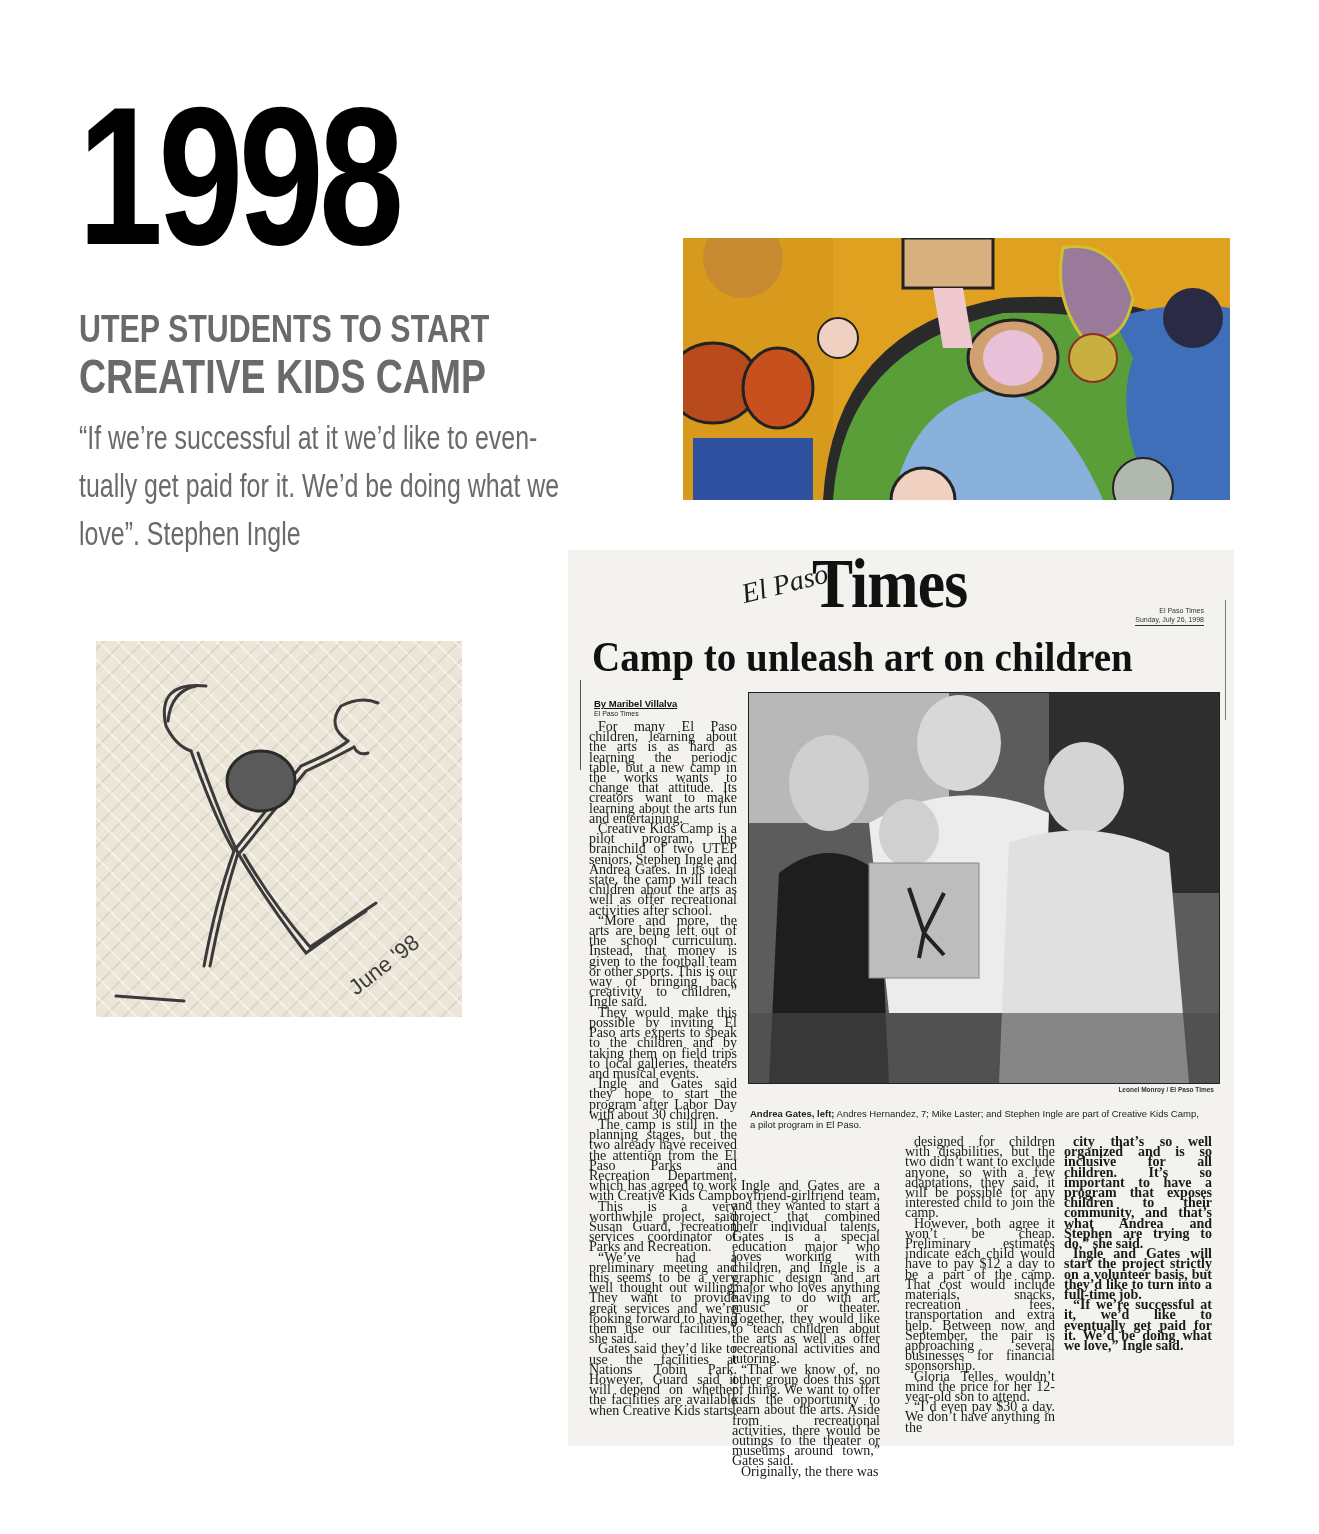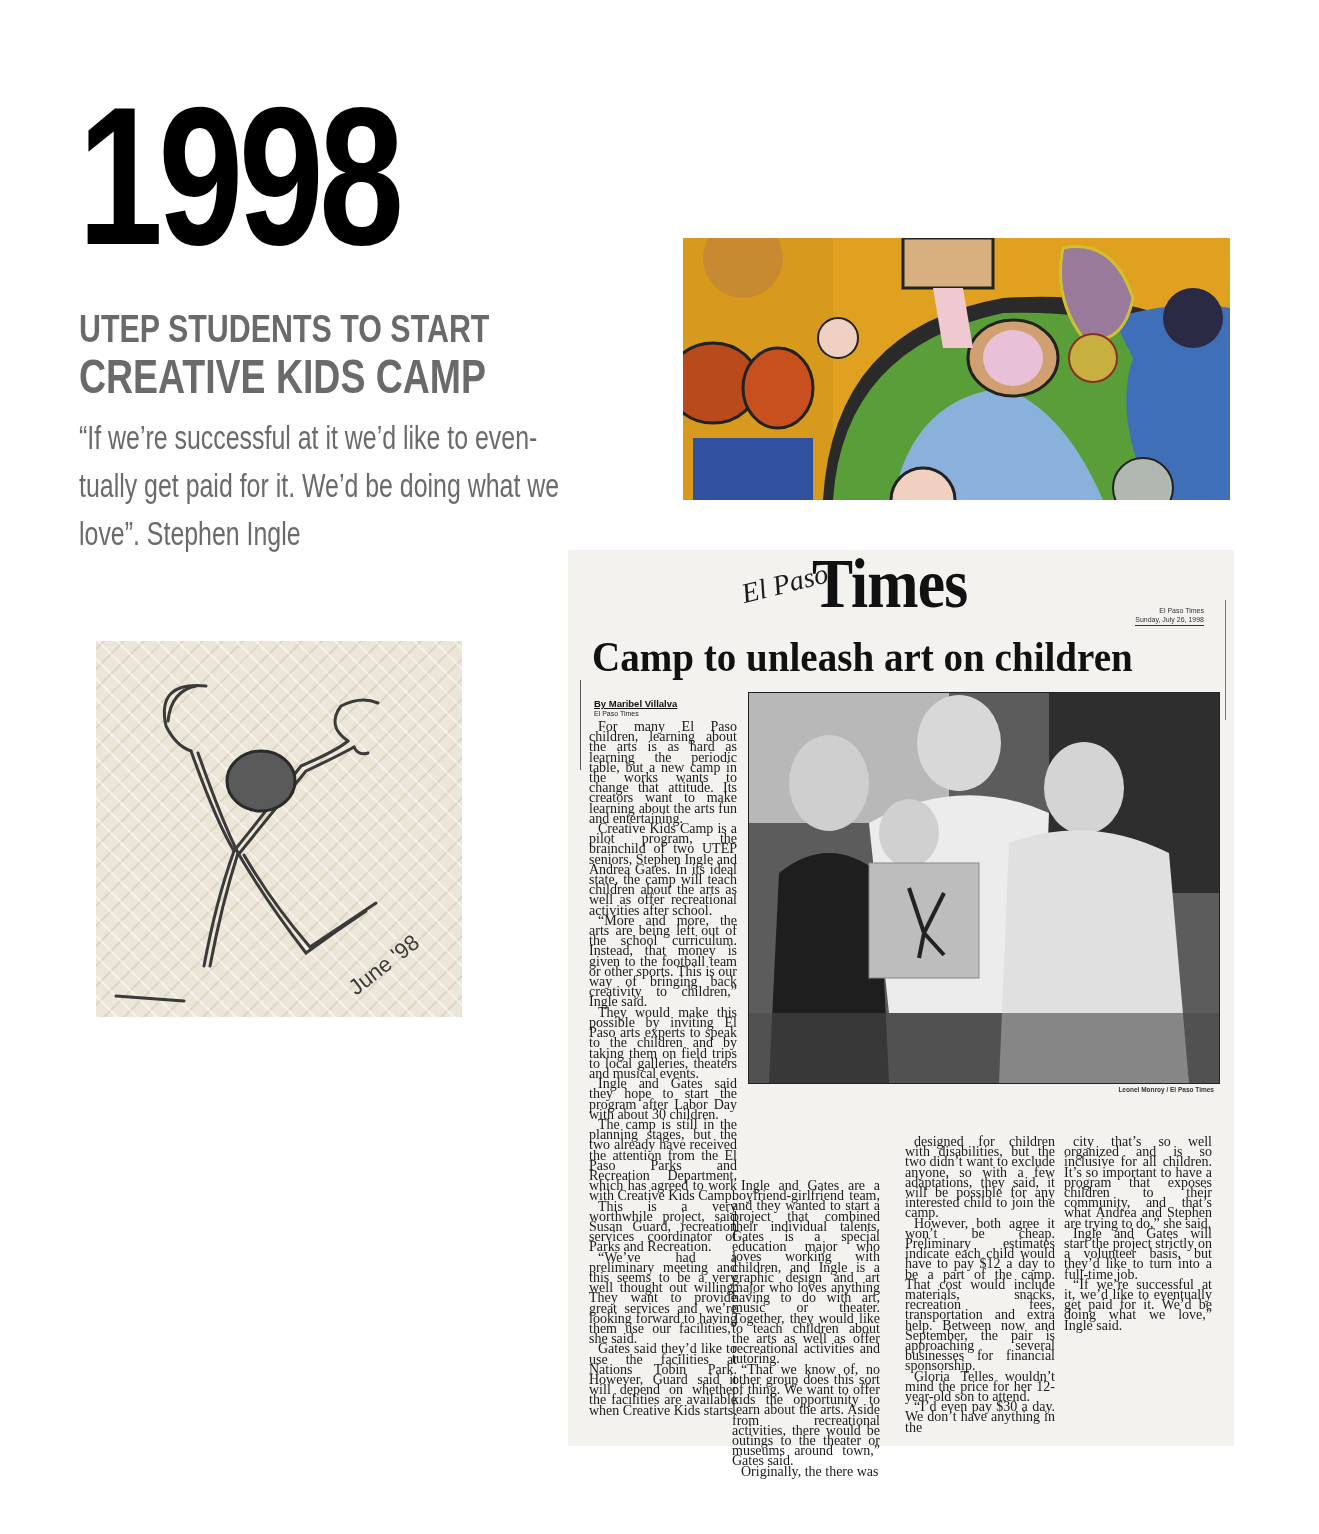--- a/index.html
+++ b/index.html
@@ -86,21 +86,21 @@
     font-family: "Liberation Sans", sans-serif; font-size: 7px; color: #222;
   }
   .col {
     position: absolute; font-family: "Liberation Serif", serif;
     font-size: 14px; line-height: 10.2px; color: #1a1a1a; text-align: justify;
   }
   .col p { margin: 0; text-indent: 9px; }
   .col1 { left: 21px; top: 172px; width: 148px; }
   .col2 { left: 164px; top: 587px; width: 148px; margin-top: 44px; }
   .col3 { left: 337px; top: 587px; width: 150px; }
-  .col4 { left: 496px; top: 587px; width: 148px; }
+  .col4 { left: 496px; top: 587px; width: 148px; font-weight: bold; }
 
   .photo {
     position: absolute; left: 180px; top: 142px; width: 470px; height: 390px;
     background: #6c6c6c; overflow: hidden; border: 1px solid #222;
   }
   .credit {
     position: absolute; right: 20px; top: 536px;
     font-family: "Liberation Sans", sans-serif; font-weight: 700; font-size: 6.5px; color: #333;
   }
   .caption {
@@ -207,20 +207,23 @@
       <ellipse cx="160" cy="140" rx="30" ry="34" fill="#d0d0d0"></ellipse>
       <rect x="120" y="170" width="110" height="115" fill="#bdbdbd" stroke="#888" stroke-width="1"></rect>
       <path d="M160 195 L175 240 L195 200 M175 240 L170 265 M175 240 L195 262" stroke="#222" stroke-width="4" fill="none"></path>
       <ellipse cx="335" cy="95" rx="40" ry="46" fill="#d4d4d4"></ellipse>
       <path d="M260 150 Q340 120 420 160 L440 390 L250 390 Z" fill="#e0e0e0"></path>
       <path d="M260 150 L440 390" stroke="#bbb" stroke-width="0"></path>
       <rect x="0" y="320" width="470" height="70" fill="#4a4a4a" opacity="0.6"></rect>
     </svg>
   </div>
   <div class="credit">Leonel Monroy / El Paso Times</div>
+  <div class="caption">
+    <b>Andrea Gates, left;</b><span> Andres Hernandez, 7; Mike Laster; and Stephen Ingle are part of Creative Kids Camp, a pilot program in El Paso.</span>
+  </div>
 
   <div class="col col2">
     <p>Ingle and Gates are a boyfriend-girlfriend team, and they wanted to start a project that combined their individual talents. Gates is a special education major who loves working with children, and Ingle is a graphic design and art major who loves anything having to do with art, music or theater. Together, they would like to teach children about the arts as well as offer recreational activities and tutoring.</p>
     <p>“That we know of, no other group does this sort of thing. We want to offer kids the opportunity to learn about the arts. Aside from recreational activities, there would be outings to the theater or museums around town,” Gates said.</p>
     <p>Originally, the there was</p>
   </div>
   <div class="col col3">
     <p>designed for children with disabilities, but the two didn’t want to exclude anyone, so with a few adaptations, they said, it will be possible for any interested child to join the camp.</p>
     <p>However, both agree it won’t be cheap. Preliminary estimates indicate each child would have to pay $12 a day to be a part of the camp. That cost would include materials, snacks, recreation fees, transportation and extra help. Between now and September, the pair is approaching several businesses for financial sponsorship.</p>
     <p>Gloria Telles wouldn’t mind the price for her 12-year-old son to attend.</p>

